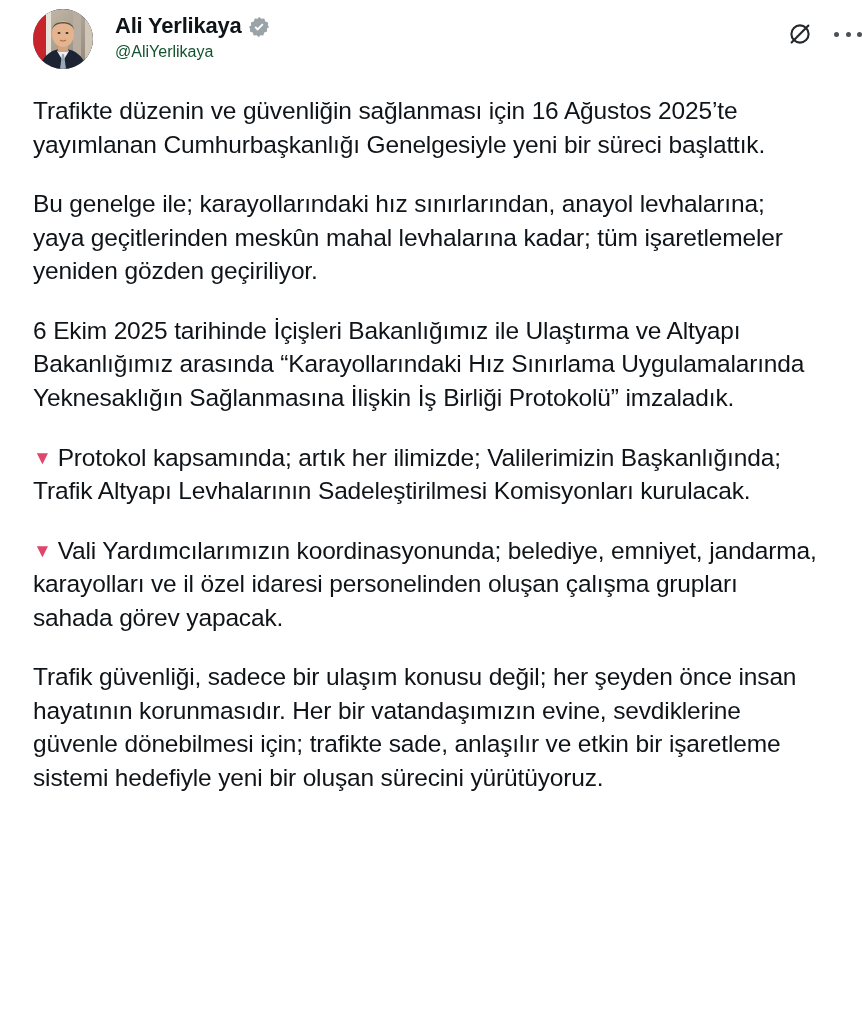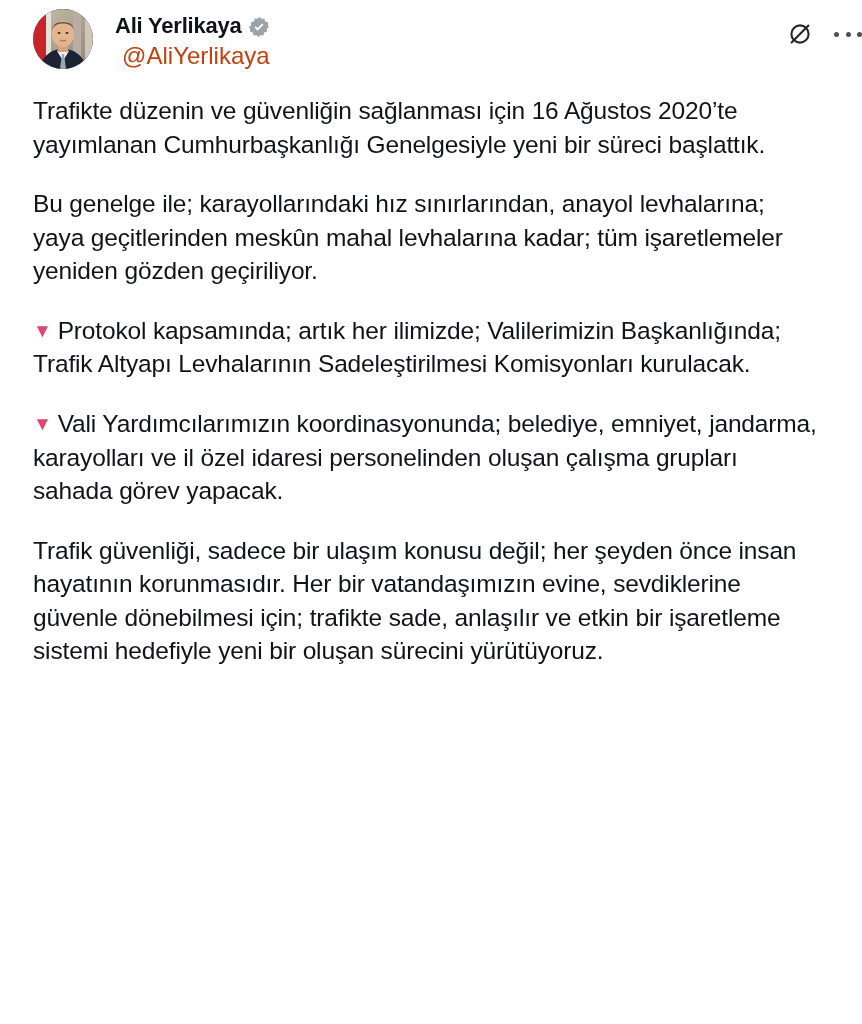--- a/index.html
+++ b/index.html
@@ -71,26 +71,25 @@
     width: 22px;
     height: 22px;
     display: inline-block;
     flex: 0 0 22px;
     position: relative;
     top: 1px;
   }
   .verified-badge svg { display: block; width: 22px; height: 22px; }
 
   .handle {
-    font-size: 24px;
-    color: #c2410c;
+    font-size: 16px;
+    color: #14532d;
     margin-top: 4px;
     line-height: 1.2;
     white-space: nowrap;
-    text-align: right;
   }
 
   .header-actions {
     position: absolute;
     right: 2px;
     top: 13px;
     display: flex;
     align-items: center;
     gap: 20px;
   }
@@ -214,24 +213,25 @@
         <i></i>
         <i></i>
       </span>
     </div>
 
   </div>
 
   <div class="tweet-body">
 
 
-    <p>Trafikte düzenin ve güvenliğin sağlanması için 16 Ağustos 2020’te yayımlanan Cumhurbaşkanlığı Genelgesiyle yeni bir süreci başlattık.</p>
+    <p>Trafikte düzenin ve güvenliğin sağlanması için 16 Ağustos 2025’te yayımlanan Cumhurbaşkanlığı Genelgesiyle yeni bir süreci başlattık.</p>
 
     <p>Bu genelge ile; karayollarındaki hız sınırlarından, anayol levhalarına; yaya geçitlerinden meskûn mahal levhalarına kadar; tüm işaretlemeler yeniden gözden geçiriliyor.</p>
 
+    <p>6 Ekim 2025 tarihinde İçişleri Bakanlığımız ile Ulaştırma ve Altyapı Bakanlığımız arasında “Karayollarındaki Hız Sınırlama Uygulamalarında Yeknesaklığın Sağlanmasına İlişkin İş Birliği Protokolü” imzaladık.</p>
 
     <p>
       <span class="bullet-marker">▼</span><span>Protokol kapsamında; artık her ilimizde; Valilerimizin Başkanlığında; Trafik Altyapı Levhalarının Sadeleştirilmesi Komisyonları kurulacak.</span>
     </p>
 
     <p>
       <span class="bullet-marker">▼</span><span>Vali Yardımcılarımızın koordinasyonunda; belediye, emniyet, jandarma, karayolları ve il özel idaresi personelinden oluşan çalışma grupları sahada görev yapacak.</span>
     </p>
 
     <p>Trafik güvenliği, sadece bir ulaşım konusu değil; her şeyden önce insan hayatının korunmasıdır. Her bir vatandaşımızın evine, sevdiklerine güvenle dönebilmesi için; trafikte sade, anlaşılır ve etkin bir işaretleme sistemi hedefiyle yeni bir oluşan sürecini yürütüyoruz.</p>

